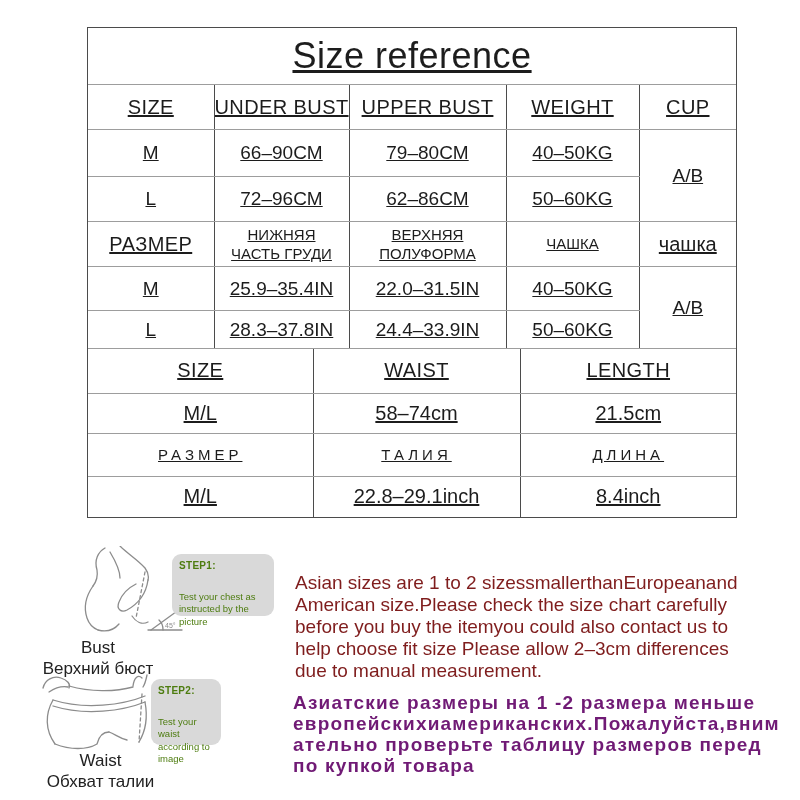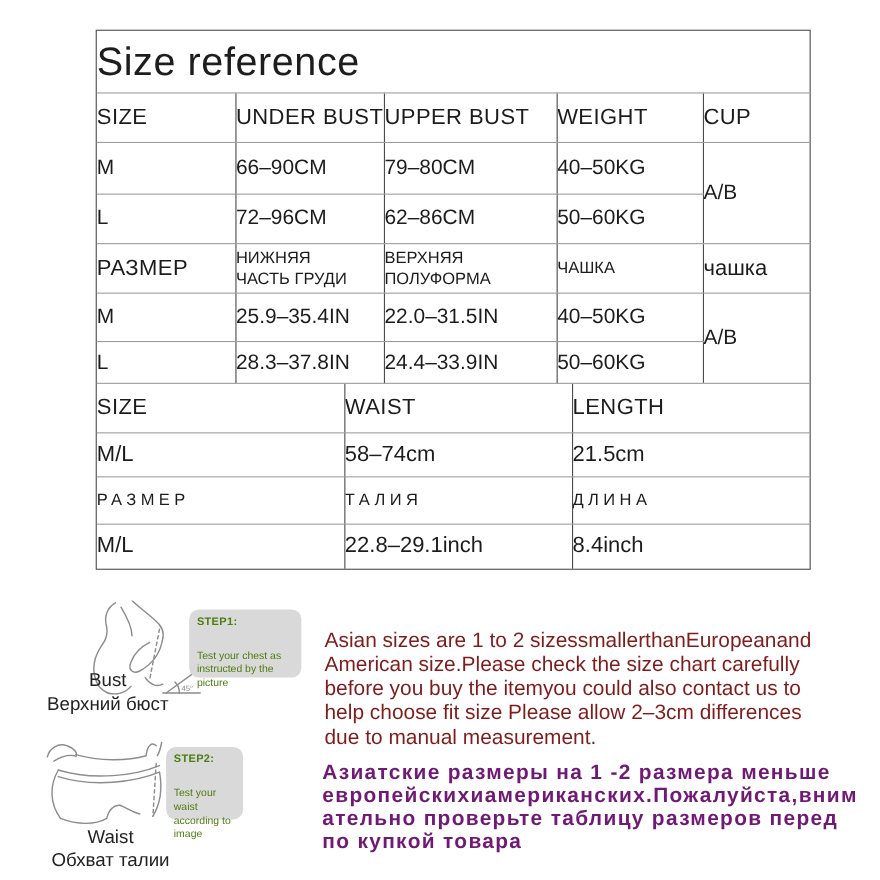--- a/index.html
+++ b/index.html
@@ -8,24 +8,25 @@
     background:#ffffff;color:#1c1c1c;
     font-family:"Liberation Sans", sans-serif;
   }
   
   .chart-wrap{
     position:absolute;left:87px;top:27px;width:648px;
     border:1px solid #4b4b4b;background:#fff;
   }
   table{border-collapse:collapse;table-layout:fixed;width:648px;}
   td{
-    text-align:left;vertical-align:middle;padding:0;
+    text-align:center;vertical-align:middle;padding:0;
     border-right:1px solid #4b4b4b;
     border-bottom:1px solid #9d9d9d;
     overflow:hidden;
+    text-decoration:underline;
   }
   td.noR{border-right:none;}
   td.noB{border-bottom:none;}
   .title-cell{height:56px;font-size:36px;letter-spacing:0.5px;color:#1d1d1d;}
   .h{font-size:20px;letter-spacing:0.4px;}
   .v{font-size:19px;}
   .v2{font-size:20px;}
   .ru2{font-size:15px;line-height:1.3;white-space:pre-line;}
   .cupru{font-size:20px;}
   .sp{font-size:15px;letter-spacing:4px;}
@@ -160,21 +161,21 @@
     <path d="M115,84 A13,13 0 0 0 111,74"></path>
   </g>
   <text x="117" y="82" font-size="7" fill="#8c8c8c">45°</text>
 </svg>
 
 <div class="step-box" style="left:172px;top:554px;width:102px;height:62px">
   <div class="step-title">STEP1:</div>
   <div class="step-text">Test your chest as instructed by the picture</div>
 </div>
 
-<div class="fig-label" style="left:18px;top:608px;width:160px">
+<div class="fig-label" style="left:18px;top:637px;width:160px">
   <div>Bust</div>
   <div>Верхний бюст</div>
 </div>
 
 <svg class="fig" style="left:35px;top:672px" width="130" height="80" viewBox="0 0 130 80">
   <g stroke="#8c8c8c" stroke-width="1.3" fill="none" stroke-linecap="round">
     <path d="M8,16 C10,8 18,3 26,6 C32,8 36,12 34,16"></path>
     <path d="M14,20 C20,16 27,14 33,15"></path>
     <path d="M98,14 C99,6 103,2 107,6"></path>
     <path d="M112,3 C111,8 110,12 108,15"></path>

